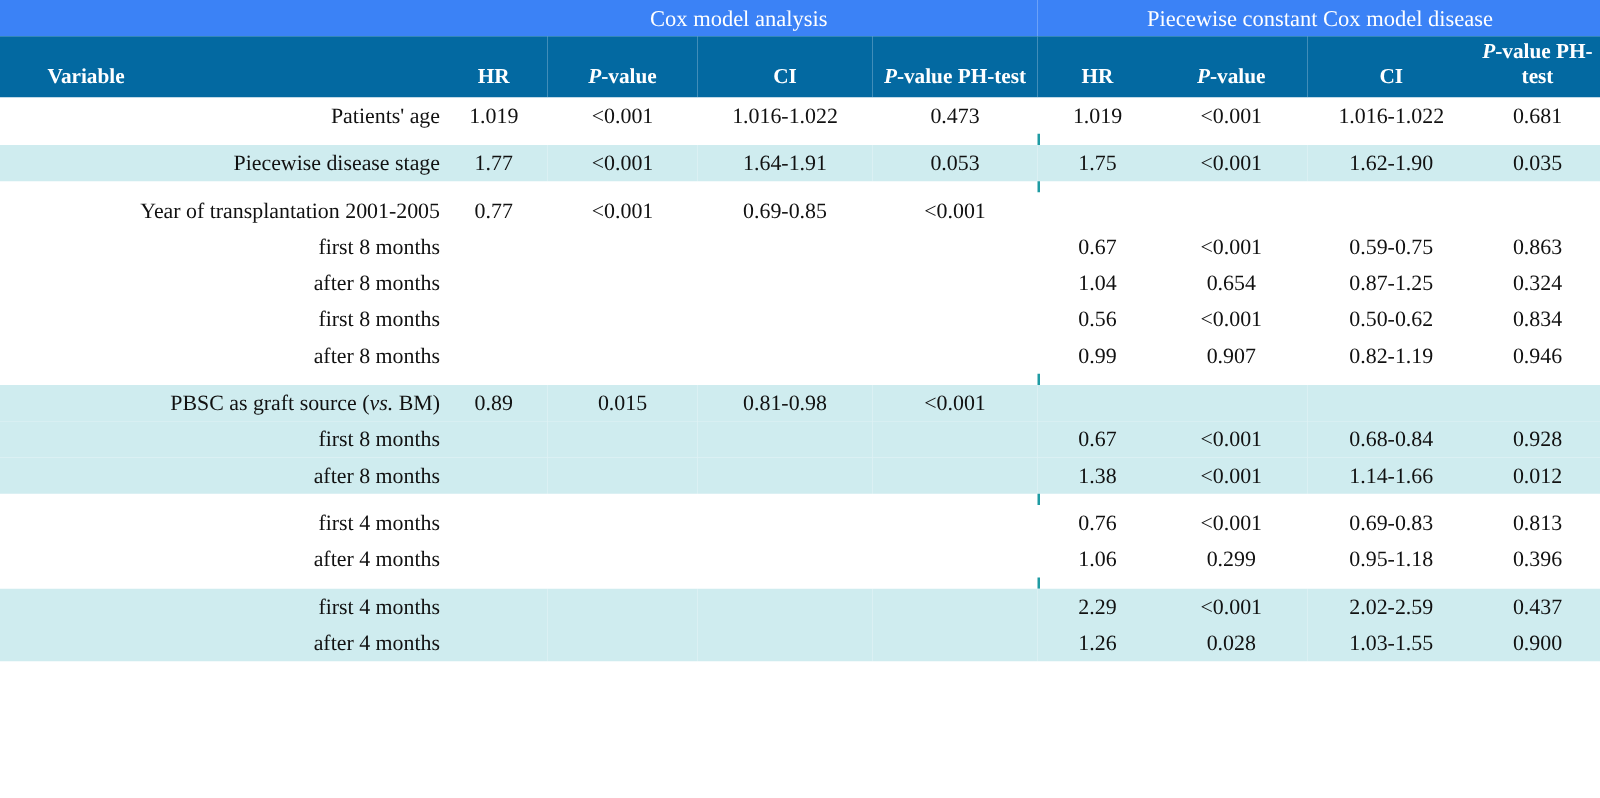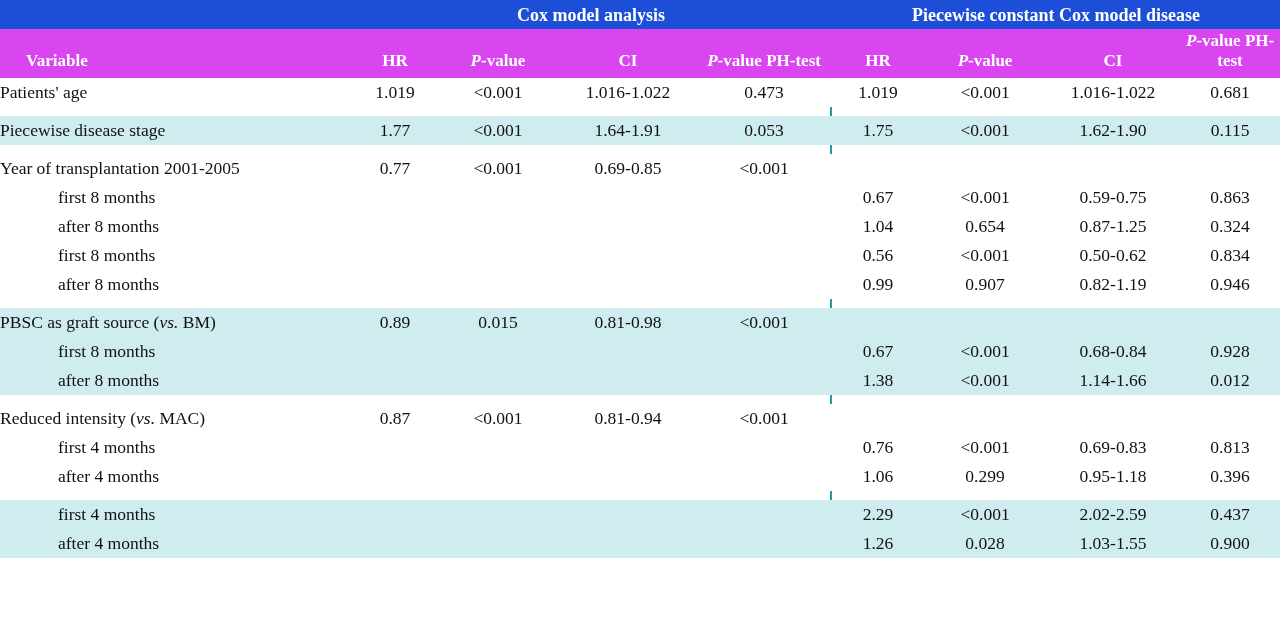--- a/index.html
+++ b/index.html
@@ -18,42 +18,42 @@
     width: 1280px;
     position: relative;
   }
   table.main {
     width: 1280px;
     border-collapse: collapse;
     table-layout: fixed;
   }
   
   thead.head-band tr.group-row th {
-    background: #1d4ed8;
+    background: #3b82f6;
     color: #ffffff;
-    font-weight: bold;
+    font-weight: normal;
     font-size: 18px;
     padding: 5px 0 3px 0;
     text-align: center;
     vertical-align: bottom;
     border: none;
   }
   thead.head-band tr.col-row th {
-    background: #d946ef;
+    background: #0369a1;
     color: #ffffff;
     font-weight: bold;
     font-size: 17px;
     padding: 2px 0 7px 0;
     text-align: center;
     vertical-align: bottom;
     border: none;
   }
   thead.head-band tr.col-row th.variable-h {
     text-align: left;
-    padding-left: 26px;
+    padding-left: 38px;
   }
   th .ital {
     font-style: italic;
   }
   
   .divider-col {
     width: 2px;
     padding: 0 !important;
     background: #57c3ca;
   }
@@ -61,21 +61,22 @@
     background: #1f9ba3;
   }
   
   tbody td {
     font-size: 17.5px;
     padding: 2px 0;
     vertical-align: middle;
     height: 25px;
   }
   tbody td.var {
-    text-align: left;
+    text-align: right;
+    padding-left: 26px;
     white-space: nowrap;
   }
   tbody td.num {
     text-align: center;
   }
   tr.shaded td {
     background: #cfecef;
   }
   tr.plain td {
     background: #ffffff;
@@ -157,21 +158,21 @@
         <tr class="shaded">
           <td class="var">Piecewise disease stage</td>
           <td class="num">1.77</td>
           <td class="num">&lt;0.001</td>
           <td class="num">1.64-1.91</td>
           <td class="num">0.053</td>
           <td class="divider-col"></td>
           <td class="num">1.75</td>
           <td class="num">&lt;0.001</td>
           <td class="num">1.62-1.90</td>
-          <td class="num">0.115</td>
+          <td class="num">0.035</td>
         </tr>
         <tr class="spacer">
           <td></td>
           <td></td>
           <td></td>
           <td></td>
           <td></td>
           <td class="divider-col"></td>
           <td></td>
           <td></td>
@@ -290,32 +291,20 @@
           <td></td>
           <td></td>
           <td></td>
           <td></td>
           <td></td>
           <td class="divider-col"></td>
           <td></td>
           <td></td>
           <td></td>
           <td></td>
-        </tr>
-        <tr class="plain">
-          <td class="var">Reduced intensity (<i>vs.</i> MAC)</td>
-          <td class="num">0.87</td>
-          <td class="num">&lt;0.001</td>
-          <td class="num">0.81-0.94</td>
-          <td class="num">&lt;0.001</td>
-          <td class="divider-col"></td>
-          <td class="num"></td>
-          <td class="num"></td>
-          <td class="num"></td>
-          <td class="num"></td>
         </tr>
         <tr class="plain">
           <td class="var indent1">first 4 months</td>
           <td class="num"></td>
           <td class="num"></td>
           <td class="num"></td>
           <td class="num"></td>
           <td class="divider-col"></td>
           <td class="num">0.76</td>
           <td class="num">&lt;0.001</td>

